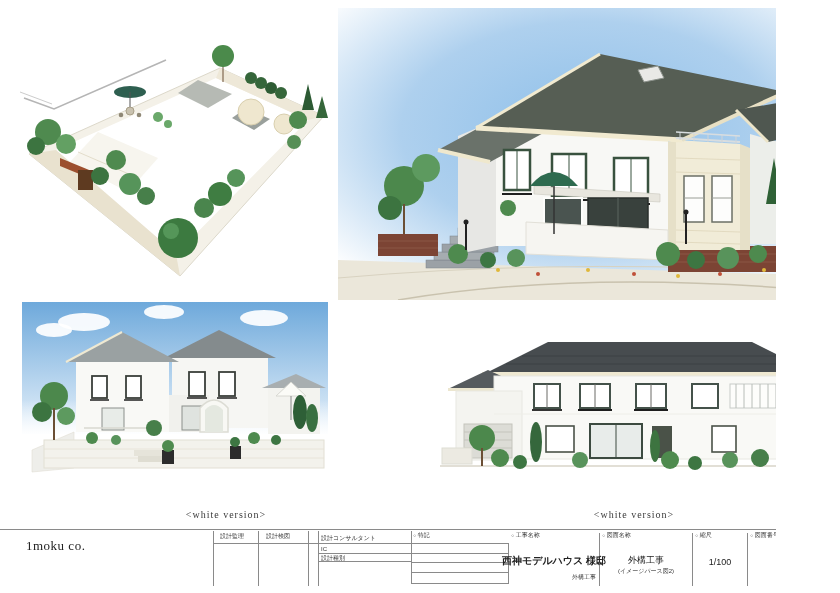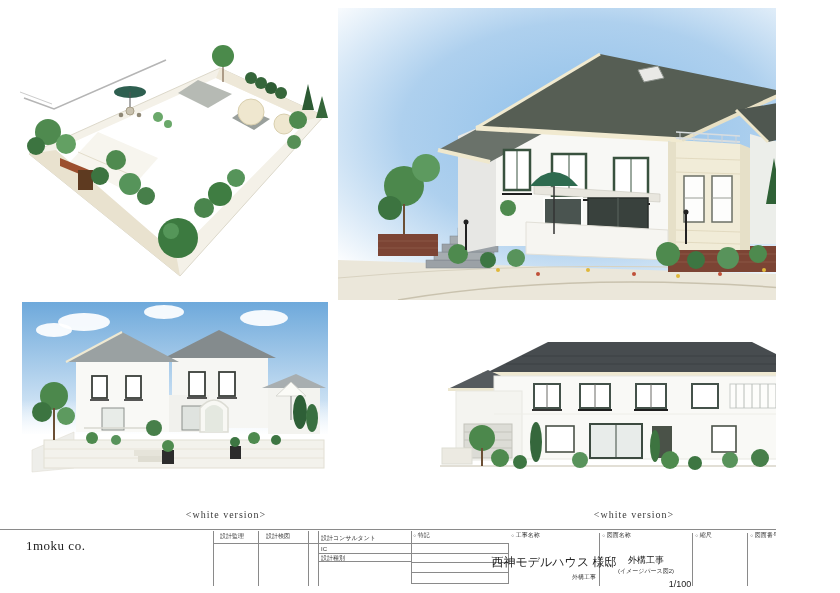--- a/index.html
+++ b/index.html
@@ -7,21 +7,21 @@
          font-family:"Liberation Sans","DejaVu Sans",sans-serif;color:#222;text-align:right;}
   .fig{position:absolute;}
   .caption{position:absolute;font-family:"Liberation Serif","DejaVu Serif",serif;
            font-size:10px;color:#3a3a3a;letter-spacing:1px;white-space:nowrap;}
   
   .hline,.vline{position:absolute;background:#8a8a8a;}
   .hline{height:1px;}
   .vline{width:1px;}
   .tb-label{position:absolute;font-size:6px;color:#333;white-space:nowrap;line-height:1;}
   .tb-label .mark{display:inline-block;transform:scale(.8);margin-right:1px;}
-  .tb-main{position:absolute;font-size:12px;color:#222;white-space:nowrap;line-height:1;}
+  .tb-main{position:absolute;font-size:10px;color:#222;white-space:nowrap;line-height:1;font-weight:bold;}
   .tb-big{position:absolute;font-size:9px;color:#222;white-space:nowrap;line-height:1;}
   .tb-sub{position:absolute;font-size:6px;color:#333;white-space:nowrap;line-height:1;}
   .company{position:absolute;left:14px;top:538px;font-family:"Liberation Serif","DejaVu Serif",serif;
            font-size:13px;color:#222;letter-spacing:.5px;margin-left:12px;}
   .ctr{transform:translateX(-50%);}
 </style>
 </head>
 <body>
 
 <div class="sheet">
@@ -399,17 +399,17 @@
       <span class="mark">○</span><span>図面名称</span></div>
     <div class="tb-label" style="left:695px;top:532px;">
       <span class="mark">○</span><span>縮尺</span></div>
     <div class="tb-label" style="left:750px;top:532px;">
       <span class="mark">○</span><span>図面番号</span></div>
 
     <div class="tb-main ctr" style="left:554px;top:556px;">西神モデルハウス 様邸</div>
     <div class="tb-sub" style="left:572px;top:574px;">外構工事</div>
     <div class="tb-big ctr" style="left:646px;top:556px;">外構工事</div>
     <div class="tb-sub ctr" style="left:646px;top:568px;">(イメージパース図2)</div>
-    <div class="tb-big ctr" style="left:680px;top:558px;margin-top:22px;">1/100</div>
+    <div class="tb-big ctr" style="left:720px;top:558px;">1/100</div>
     <div class="tb-main ctr" style="left:792px;top:558px;"></div>
   </div>
 
 </div>
 
 </body></html>

